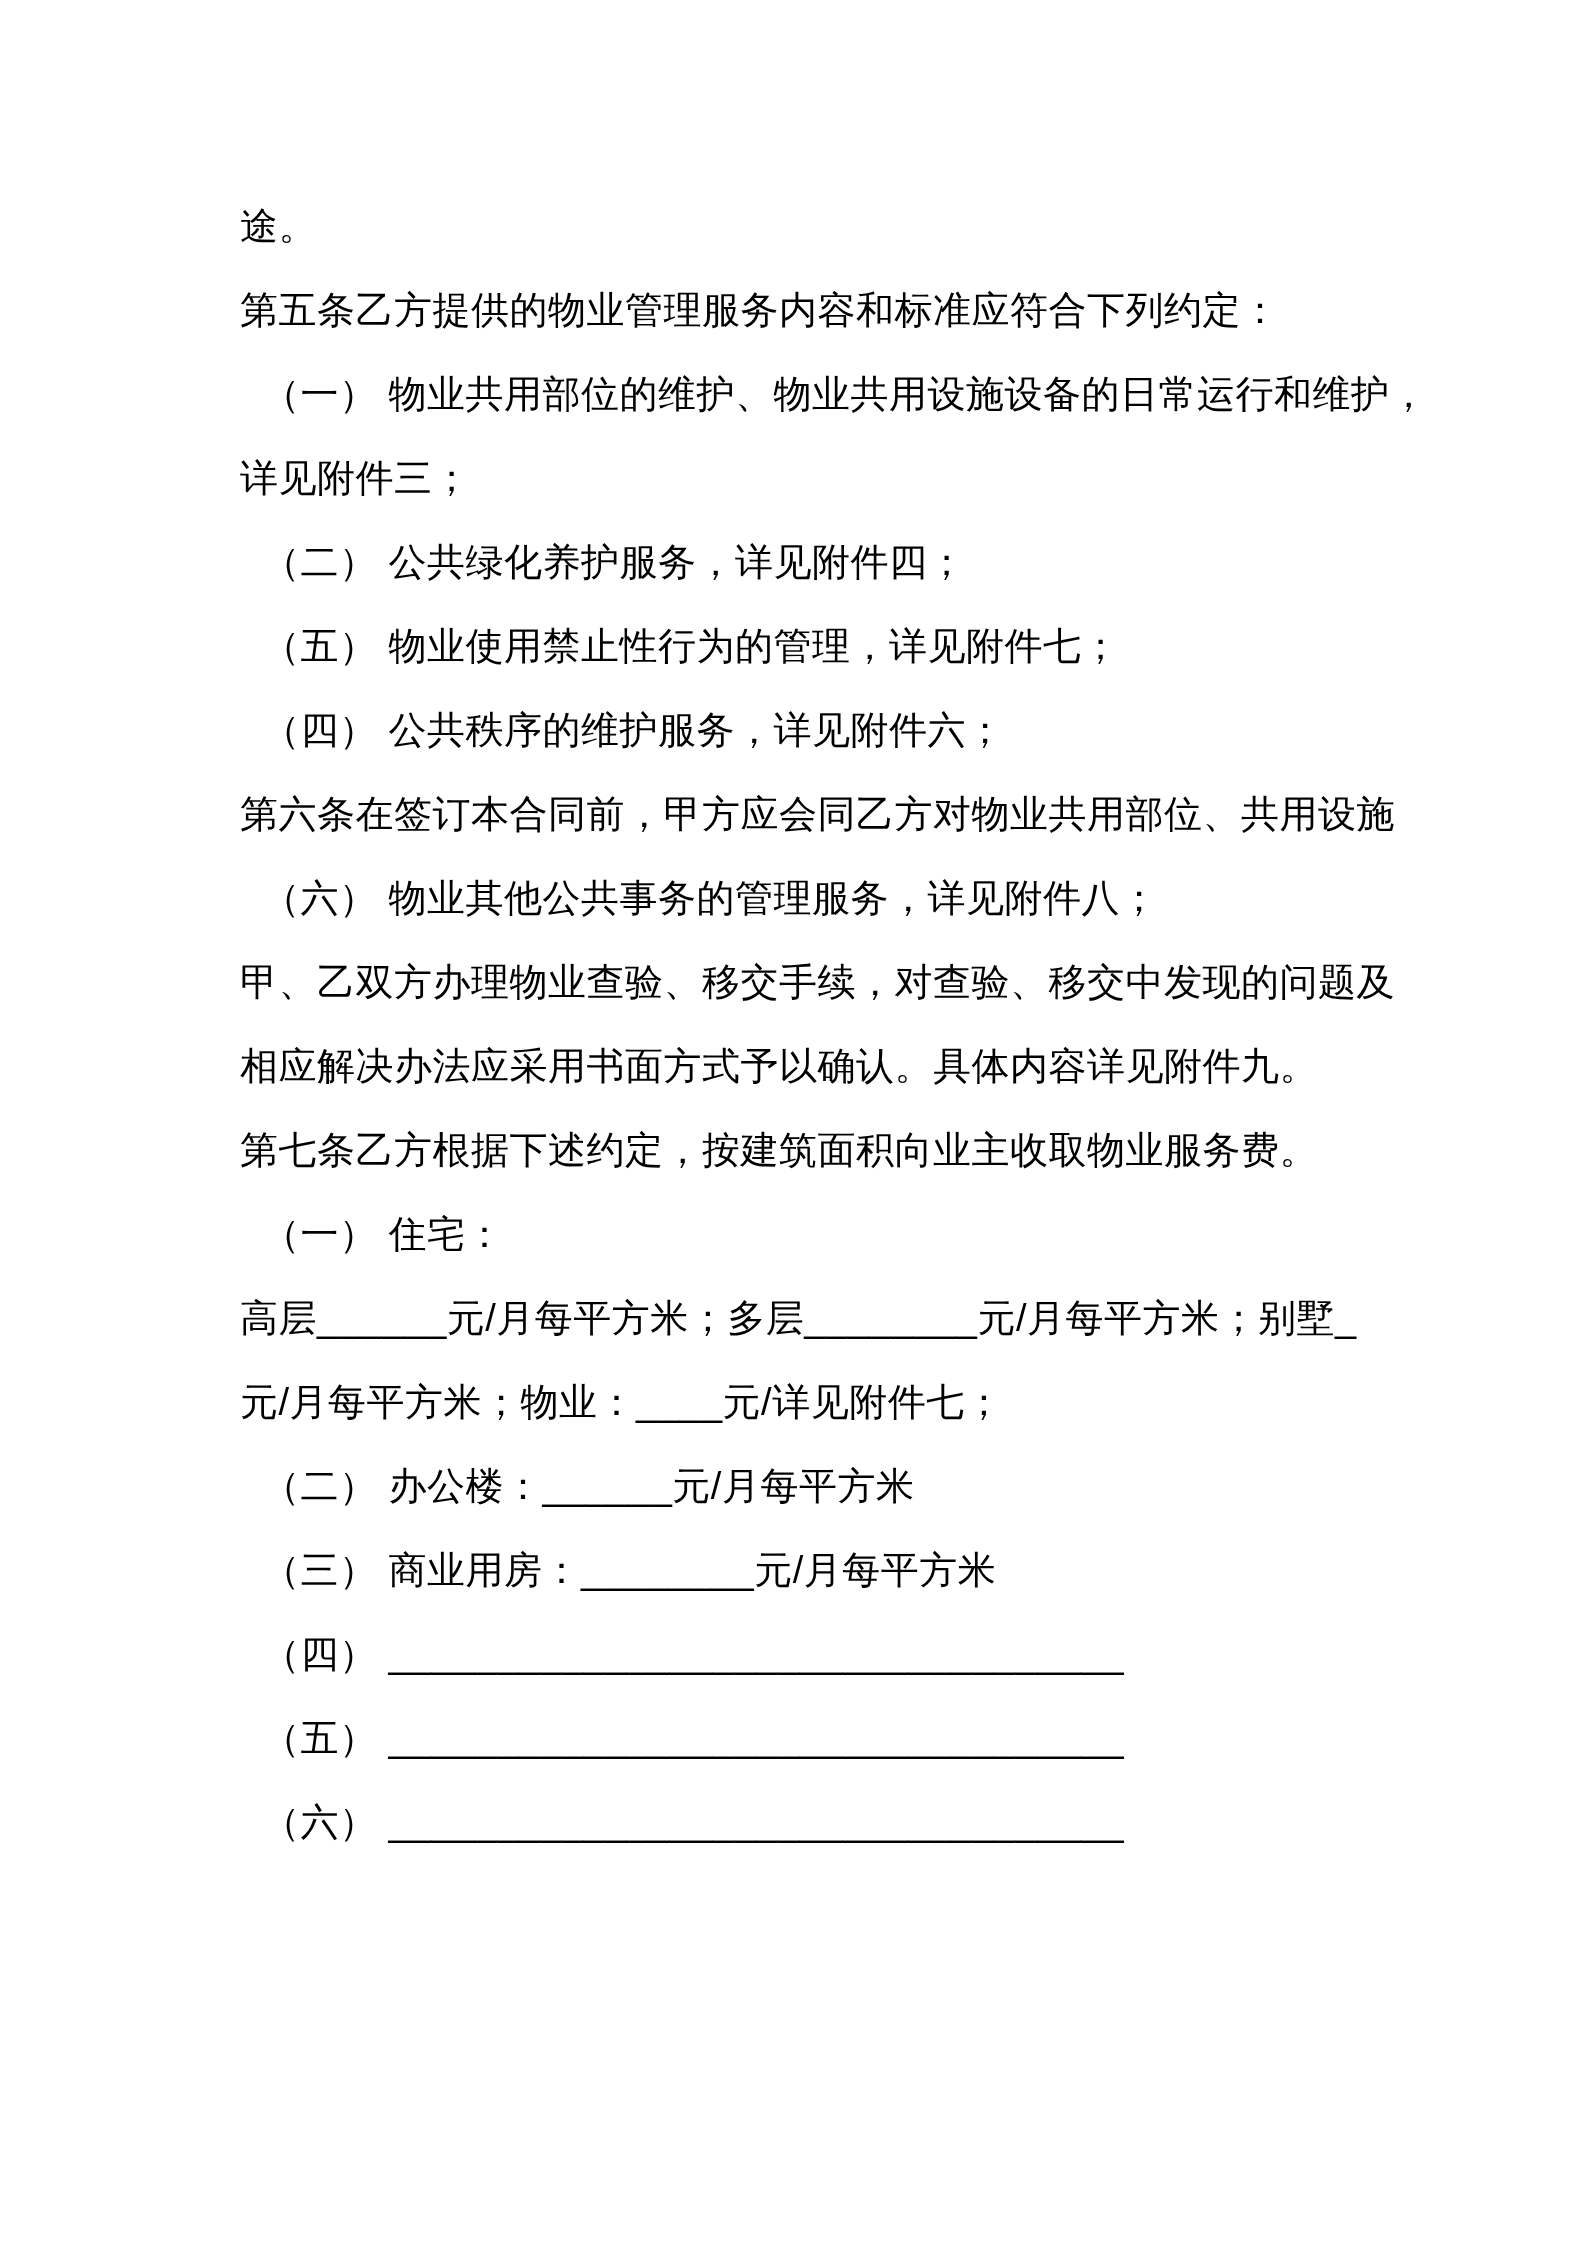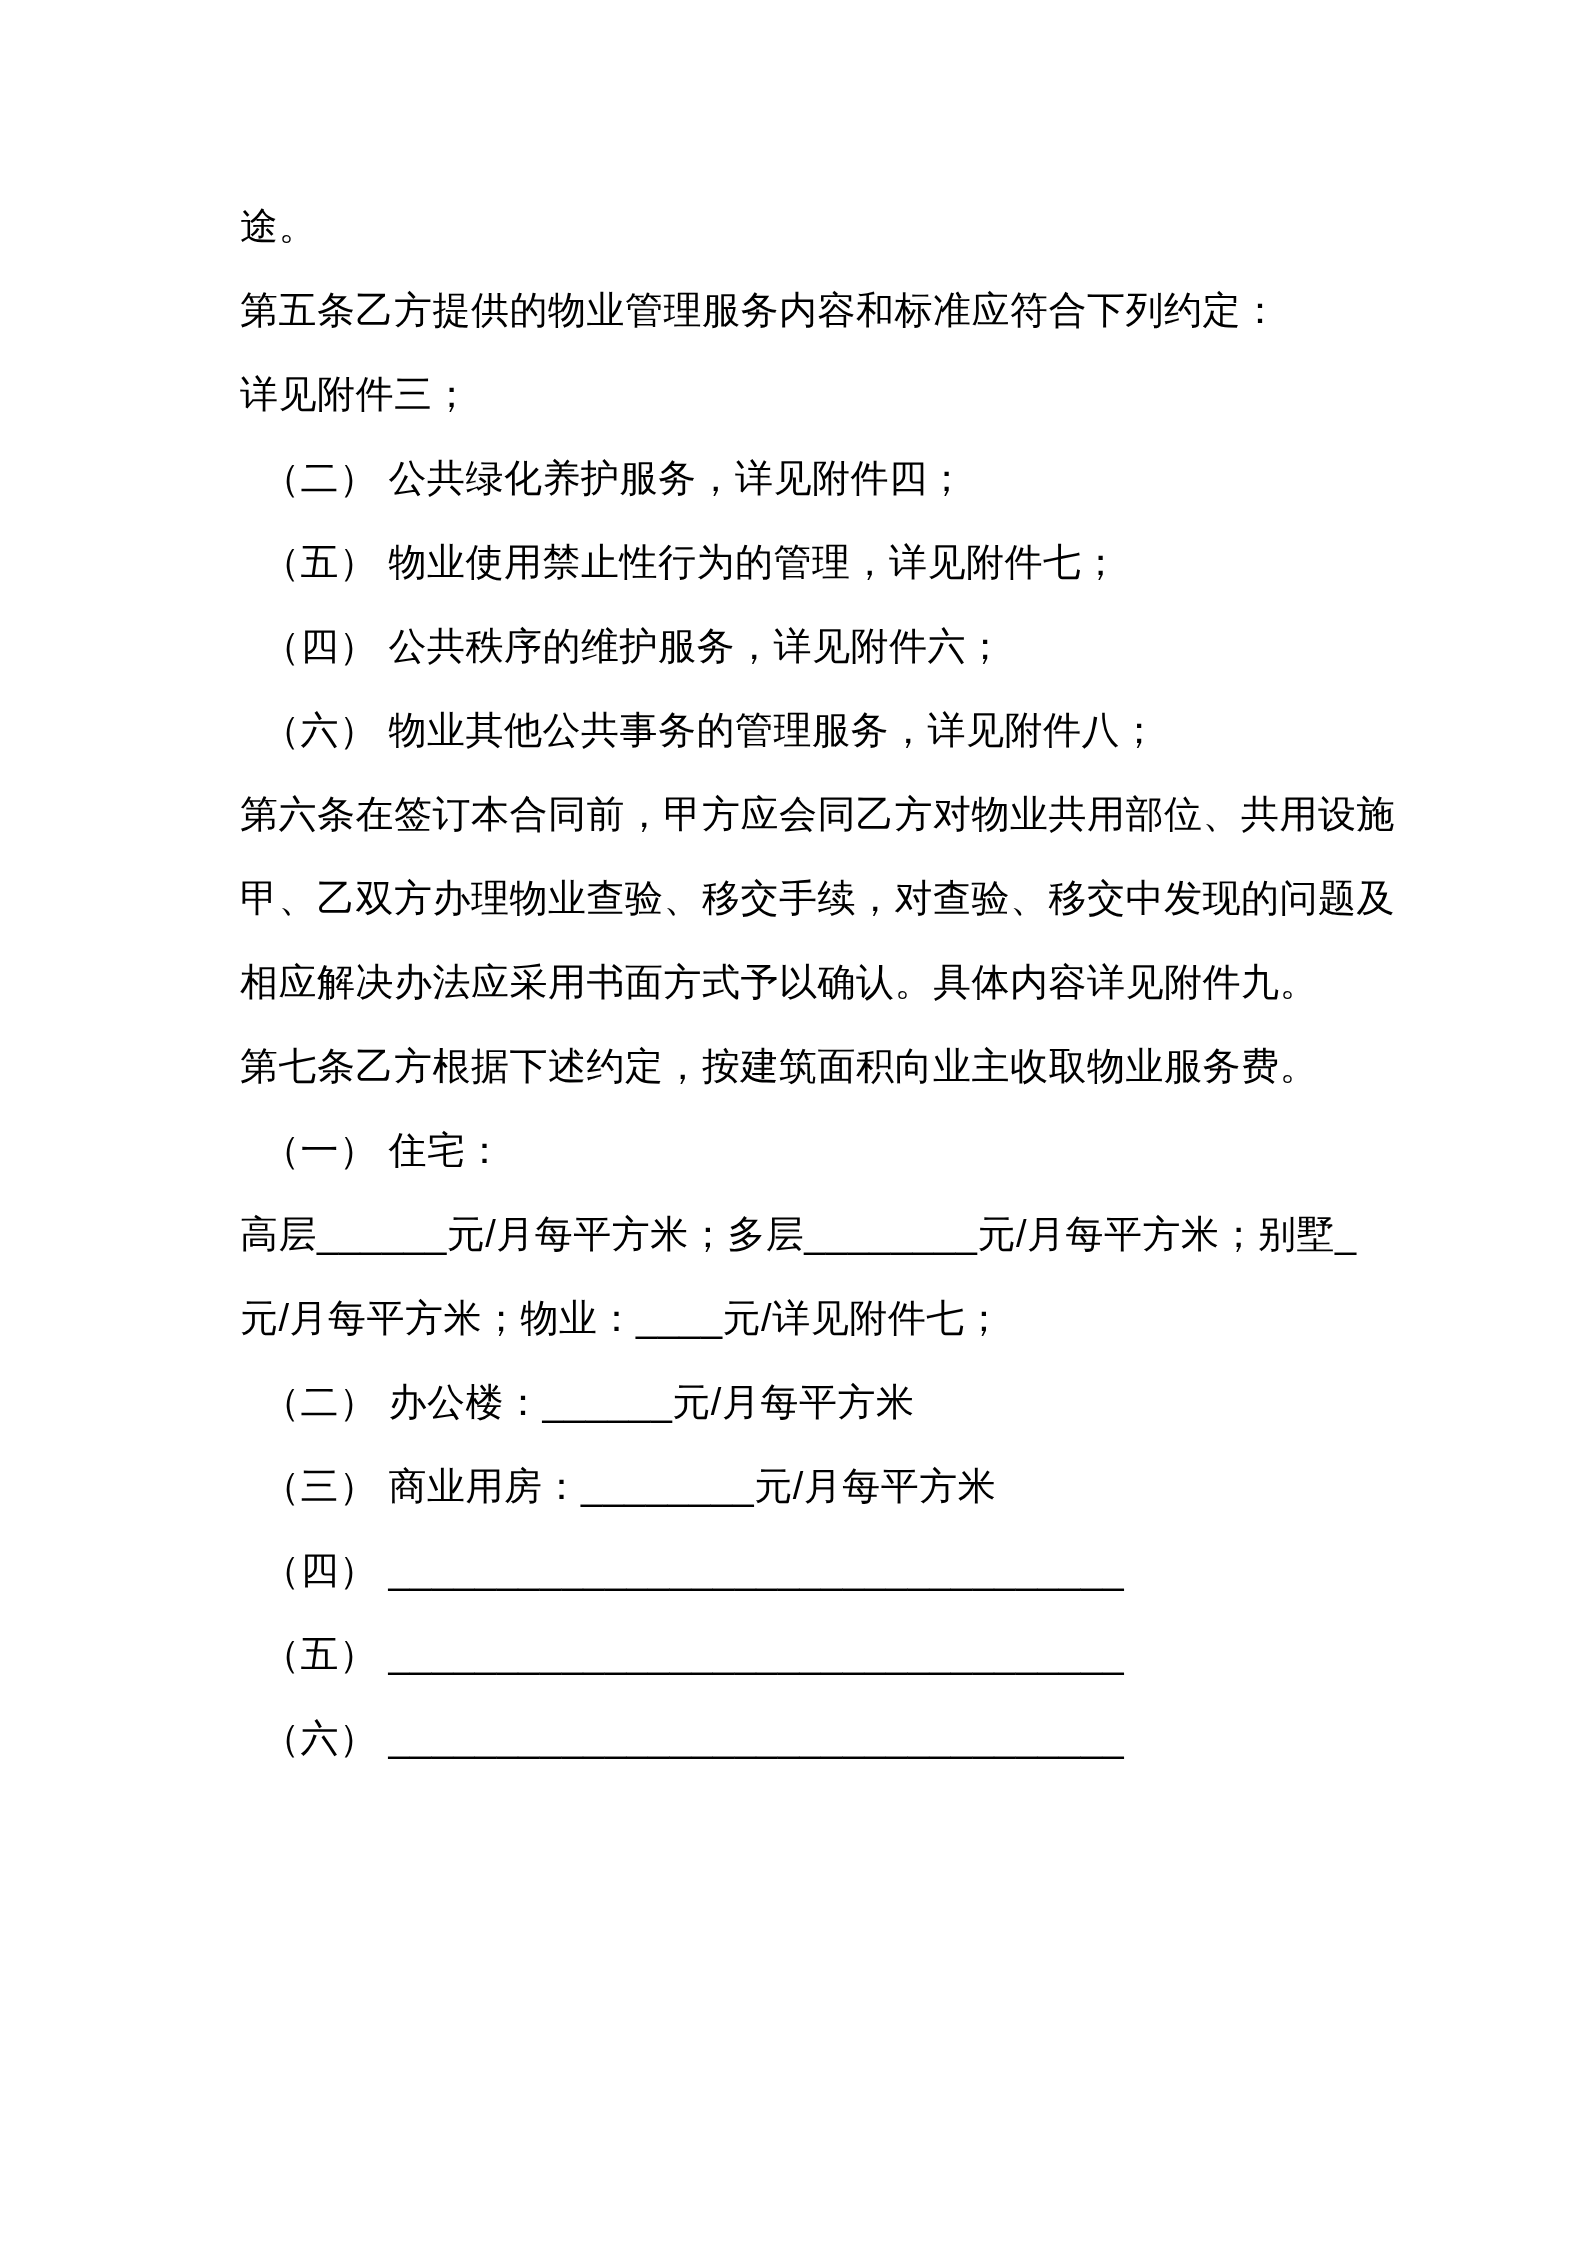--- a/index.html
+++ b/index.html
@@ -32,26 +32,27 @@
   .doc-line.indented {
     padding-left: 22px;
   }
 </style>
 </head>
 <body>
 
 <div class="page">
   <div class="doc-line">途。</div>
   <div class="doc-line">第五条乙方提供的物业管理服务内容和标准应符合下列约定：</div>
+  <div class="doc-line indented">（一） 物业共用部位的维护、物业共用设施设备的日常运行和维护，</div>
   <div class="doc-line">详见附件三；</div>
   <div class="doc-line indented">（二） 公共绿化养护服务，详见附件四；</div>
   <div class="doc-line indented">（五） 物业使用禁止性行为的管理，详见附件七；</div>
   <div class="doc-line indented">（四） 公共秩序的维护服务，详见附件六；</div>
+  <div class="doc-line">第六条在签订本合同前，甲方应会同乙方对物业共用部位、共用设施</div>
   <div class="doc-line indented">（六） 物业其他公共事务的管理服务，详见附件八；</div>
-  <div class="doc-line">第六条在签订本合同前，甲方应会同乙方对物业共用部位、共用设施</div>
   <div class="doc-line">甲、乙双方办理物业查验、移交手续，对查验、移交中发现的问题及</div>
   <div class="doc-line">相应解决办法应采用书面方式予以确认。具体内容详见附件九。</div>
   <div class="doc-line">第七条乙方根据下述约定，按建筑面积向业主收取物业服务费。</div>
   <div class="doc-line indented">（一） 住宅：</div>
   <div class="doc-line">高层______元/月每平方米；多层________元/月每平方米；别墅_</div>
   <div class="doc-line">元/月每平方米；物业：____元/详见附件七；</div>
   <div class="doc-line indented">（二） 办公楼：______元/月每平方米</div>
   <div class="doc-line indented">（三） 商业用房：________元/月每平方米</div>
   <div class="doc-line indented">（四） __________________________________</div>
   <div class="doc-line indented">（五） __________________________________</div>

